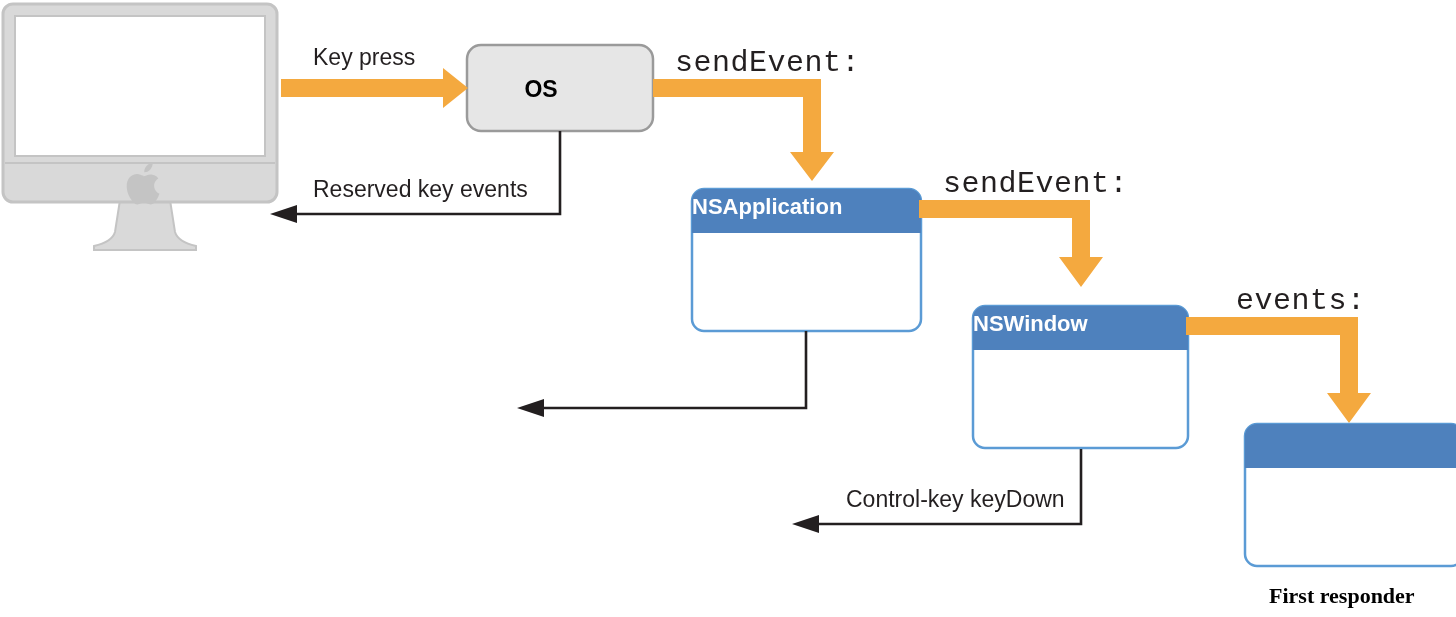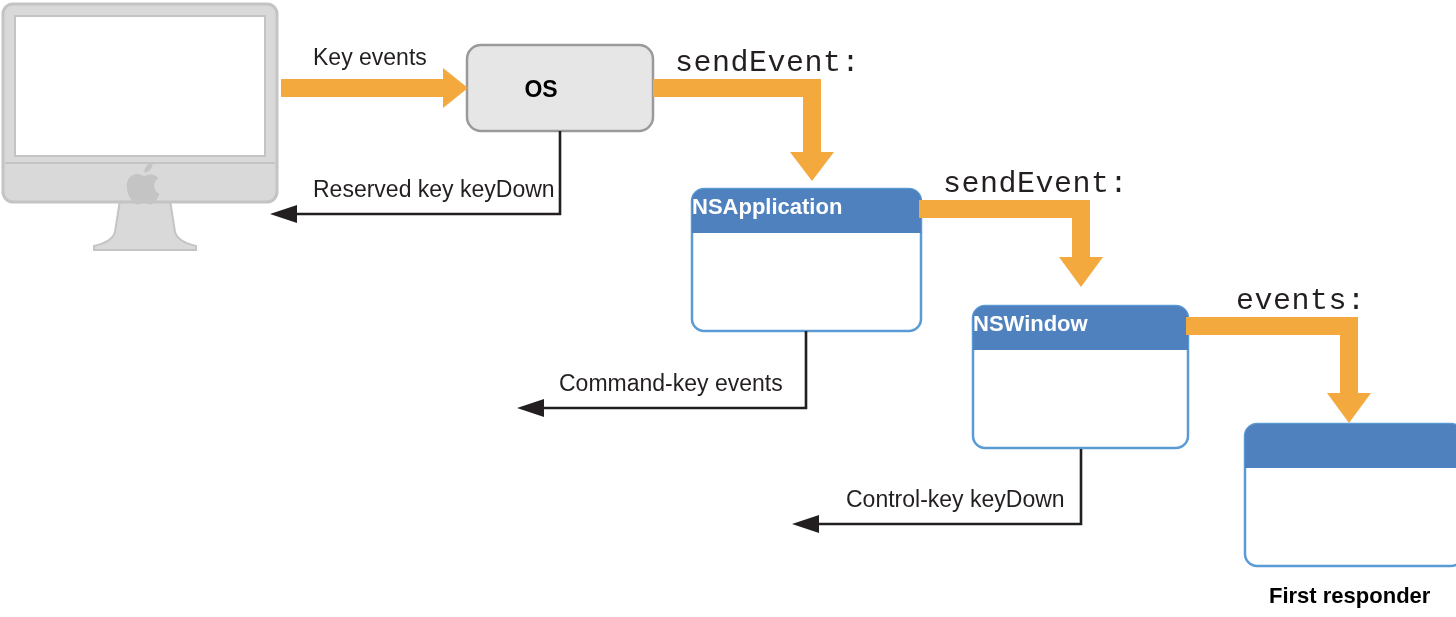--- a/index.html
+++ b/index.html
@@ -166,29 +166,28 @@
     <polygon points="792,524 819,515 819,533" fill="#231F20"></polygon>
 
   </svg>
 
   <div class="os-title" style="left:467px; top:76px; width:148px;">OS</div>
 
   <div class="node-title" style="left:692px; top:194px; width:229px;">NSApplication</div>
 
   <div class="node-title" style="left:973px; top:311px; width:215px;">NSWindow</div>
 
-  <div class="lbl lbl-bold" style="left:1269px; top:583px;">First responder</div>
+  <div class="lbl lbl-bold" style="left:1269px; top:583px;font-family:Liberation Serif, serif;">First responder</div>
 
-  <div class="lbl lbl-sans" style="left:313px; top:44px;">Key events</div>
+  <div class="lbl lbl-sans" style="left:313px; top:44px;">Key press</div>
 
   <div class="lbl lbl-mono" style="left:675px; top:46px;">sendEvent:</div>
 
   <div class="lbl lbl-mono" style="left:943px; top:167px;">sendEvent:</div>
 
   <div class="lbl lbl-mono" style="left:1236px; top:284px;">events:</div>
 
-  <div class="lbl lbl-sans" style="left:313px; top:176px;">Reserved key keyDown</div>
+  <div class="lbl lbl-sans" style="left:313px; top:176px;">Reserved key events</div>
 
-  <div class="lbl lbl-sans" style="left:559px; top:370px;">Command-key events</div>
 
   <div class="lbl lbl-sans" style="left:846px; top:486px;">Control-key keyDown</div>
 
 </div>
 
 </body></html>

